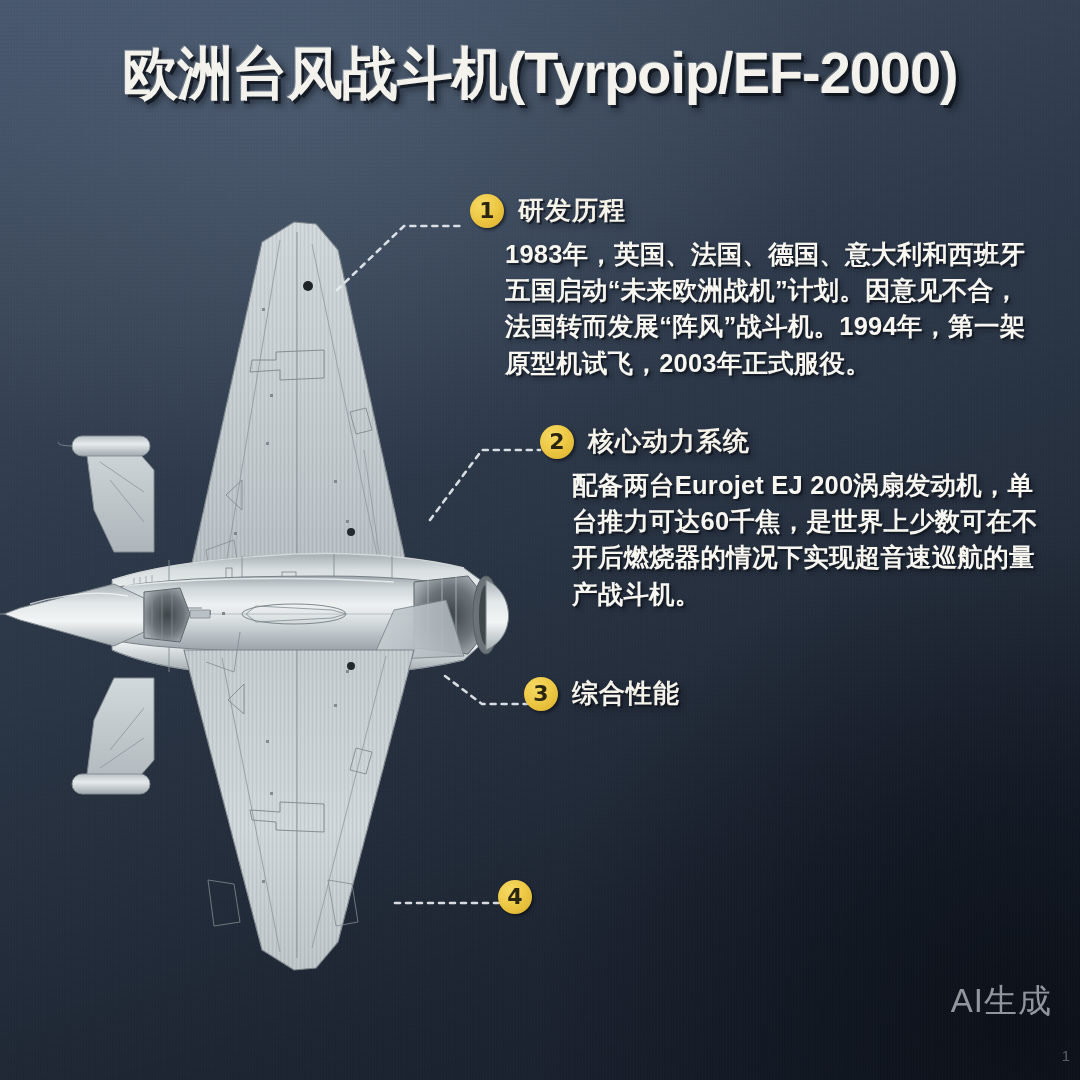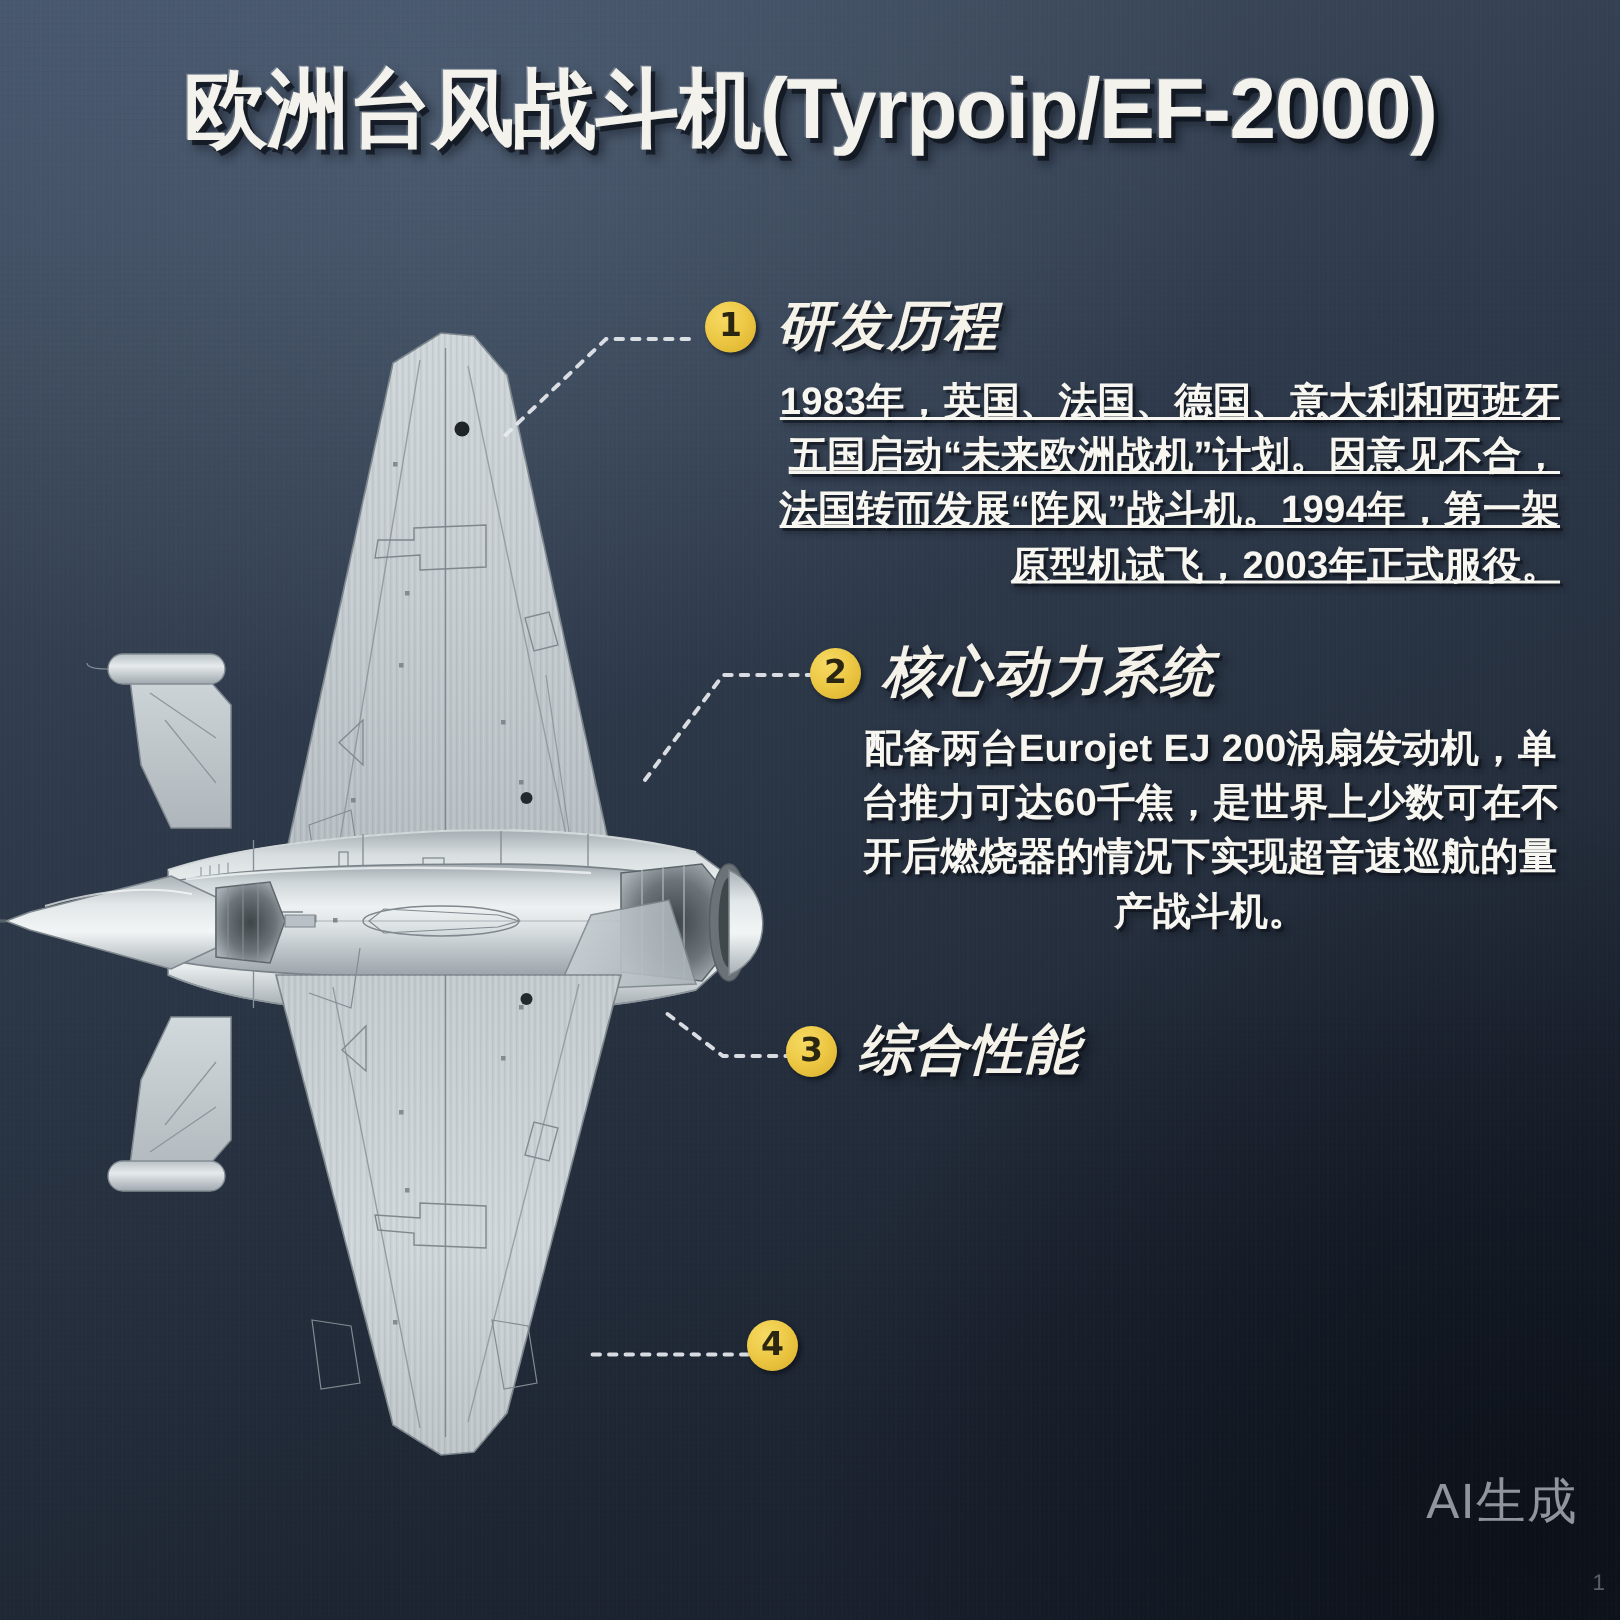--- a/index.html
+++ b/index.html
@@ -85,43 +85,42 @@
     background: radial-gradient(circle at 36% 30%, #f6da63 0%, #edc845 48%, #d8ad28 100%);
     color: #2a2612;
     font-size: 22px;
     font-weight: 700;
     line-height: 34px;
     text-align: center;
     box-shadow: 2px 2px 3px rgba(8,12,20,.6);
     font-family: "DejaVu Sans", sans-serif;
   }
   .sec-title {
-    font-size: 36px;
+    font-size: 26px;
     font-weight: 700;
     color: #f4f2e9;
     letter-spacing: 1px;
     text-shadow: 2px 2px 0 rgba(14,19,28,.7), 4px 4px 6px rgba(8,11,18,.5);
     white-space: nowrap;
-    font-style: italic;
   }
   .sec-body {
     font-size: 25.5px;
     font-weight: 700;
     line-height: 1.42;
     color: #f7f6f0;
     text-shadow: 2px 2px 0 rgba(14,19,28,.62), 3px 3px 5px rgba(8,11,18,.45);
     letter-spacing: .2px;
   }
 
   #sec1 { left: 470px; top: 193px; width: 570px; }
-  #sec1 .sec-body { text-align: right; padding-left: 35px; text-decoration: underline; }
+  #sec1 .sec-body { text-align: left; padding-left: 35px; }
 
   #sec2 { left: 512px; top: 424px; width: 530px; }
   #sec2 .sec-head { margin-left: 28px; }
-  #sec2 .sec-body { text-align: center; padding-left: 60px; }
+  #sec2 .sec-body { text-align: left; padding-left: 60px; }
 
   #sec3 { left: 500px; top: 676px; width: 545px; }
   #sec3 .sec-head { margin-left: 24px; }
   #sec3 .sec-body { text-align: center; padding: 0 4px; }
 
   #sec4 { left: 488px; top: 880px; width: 555px; }
   #sec4 .sec-head { margin-left: 10px; }
   #sec4 .sec-body { text-align: left; padding-left: 28px; }
 
   

